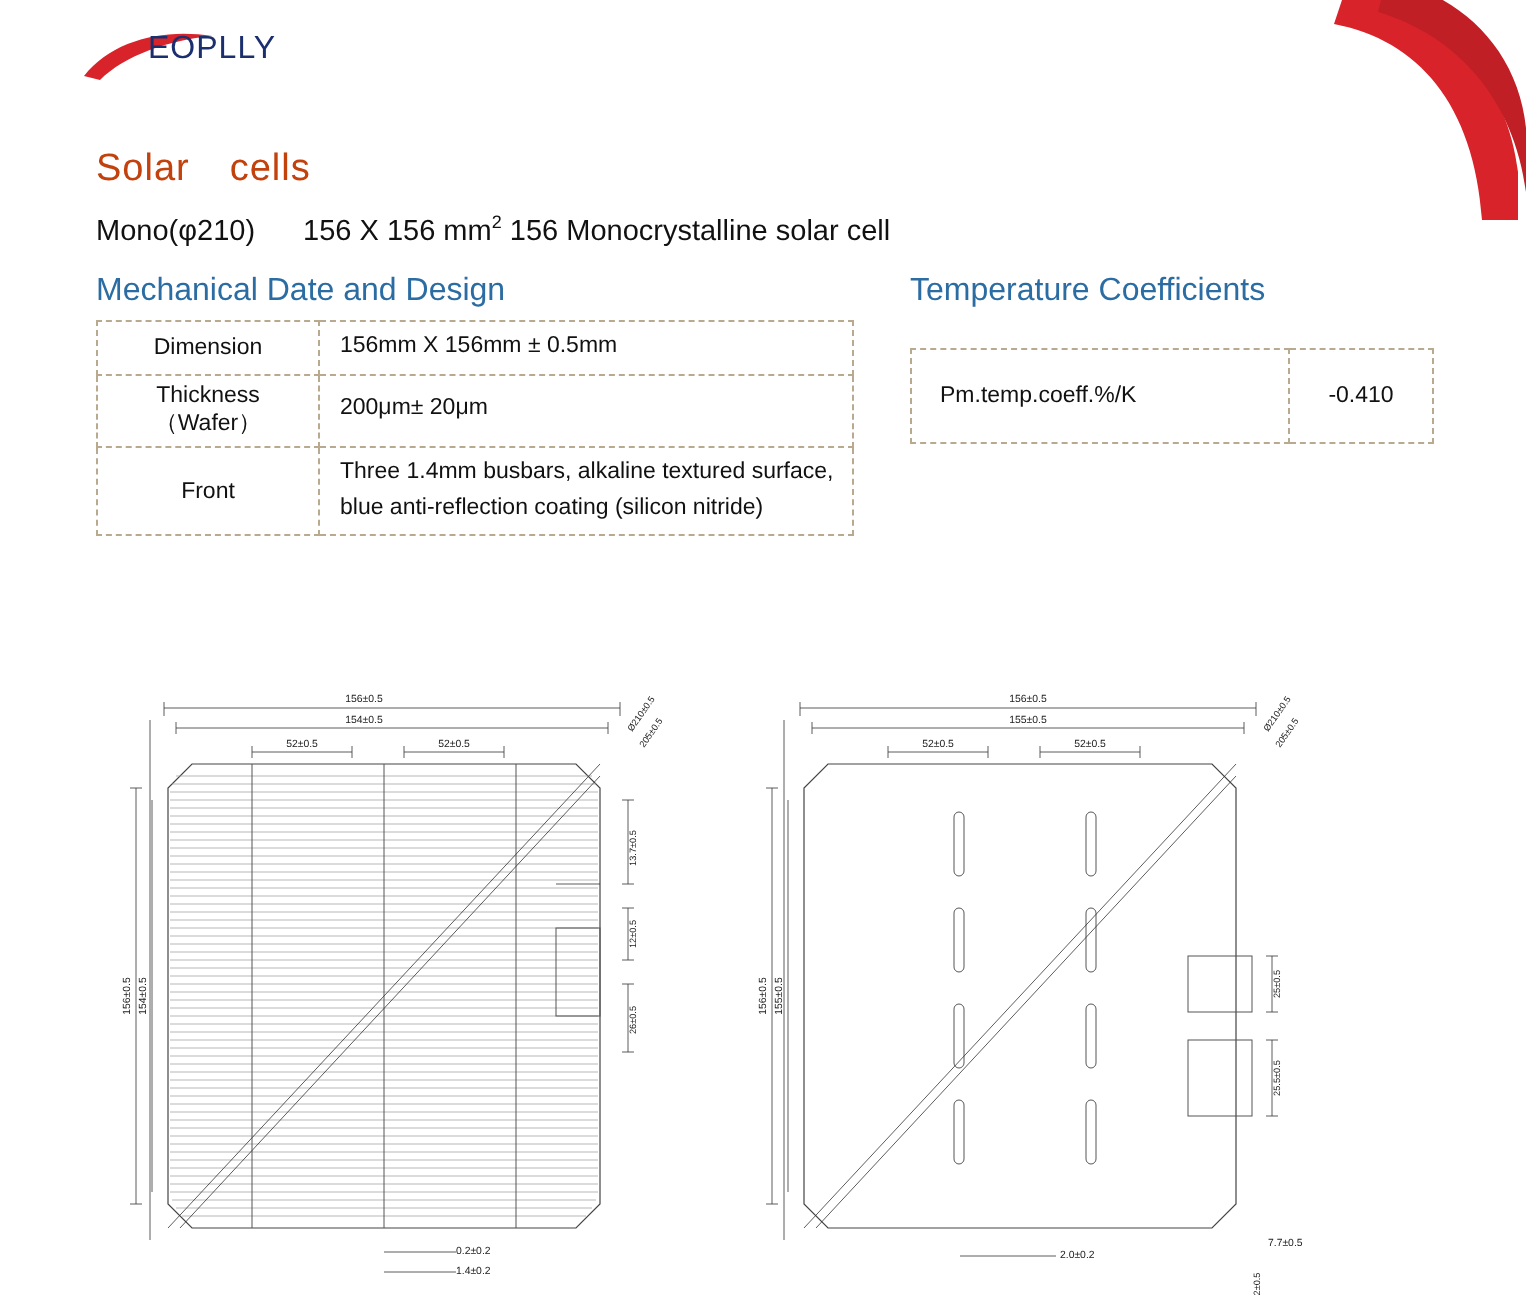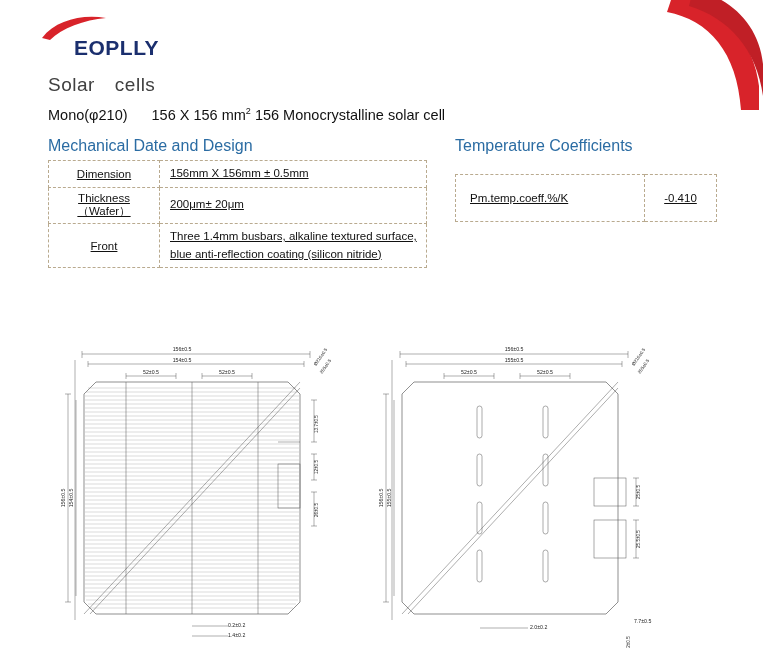--- a/index.html
+++ b/index.html
@@ -35,34 +35,34 @@
     left: 40px;
     top: 14px;
     width: 70px;
     height: 30px;
     overflow: hidden;
   }
 
   .logo-text {
     position: absolute;
     left: 74px;
-    top: 36px;
-    font-size: 21px;
-    font-weight: bold;
+    top: 16px;
+    font-size: 16px;
+    font-weight: normal;
     letter-spacing: 0.5px;
     color: #1b2f6e;
     font-family: "Liberation Sans", sans-serif;
   }
 
   .title-main {
     position: absolute;
     left: 48px;
     top: 74px;
     font-size: 19px;
-    color: #404040;
+    color: #c2410c;
     letter-spacing: 0.5px;
   }
   .title-main .gap {
     display: inline-block;
     width: 20px;
   }
 
   .subtitle {
     position: absolute;
     left: 48px;
@@ -87,21 +87,20 @@
   }
   .section-head.left { left: 48px; top: 137px; }
   .section-head.right { left: 455px; top: 137px; }
 
   
   table.spec {
     position: absolute;
     border-collapse: collapse;
     font-size: 11.5px;
     color: #111;
-    text-decoration: underline;
   }
   table.spec td {
     border: 1px dashed #b9aa8f;
     padding: 4px 6px;
     vertical-align: middle;
   }
   #mech-table {
     left: 48px;
     top: 160px;
     width: 379px;

